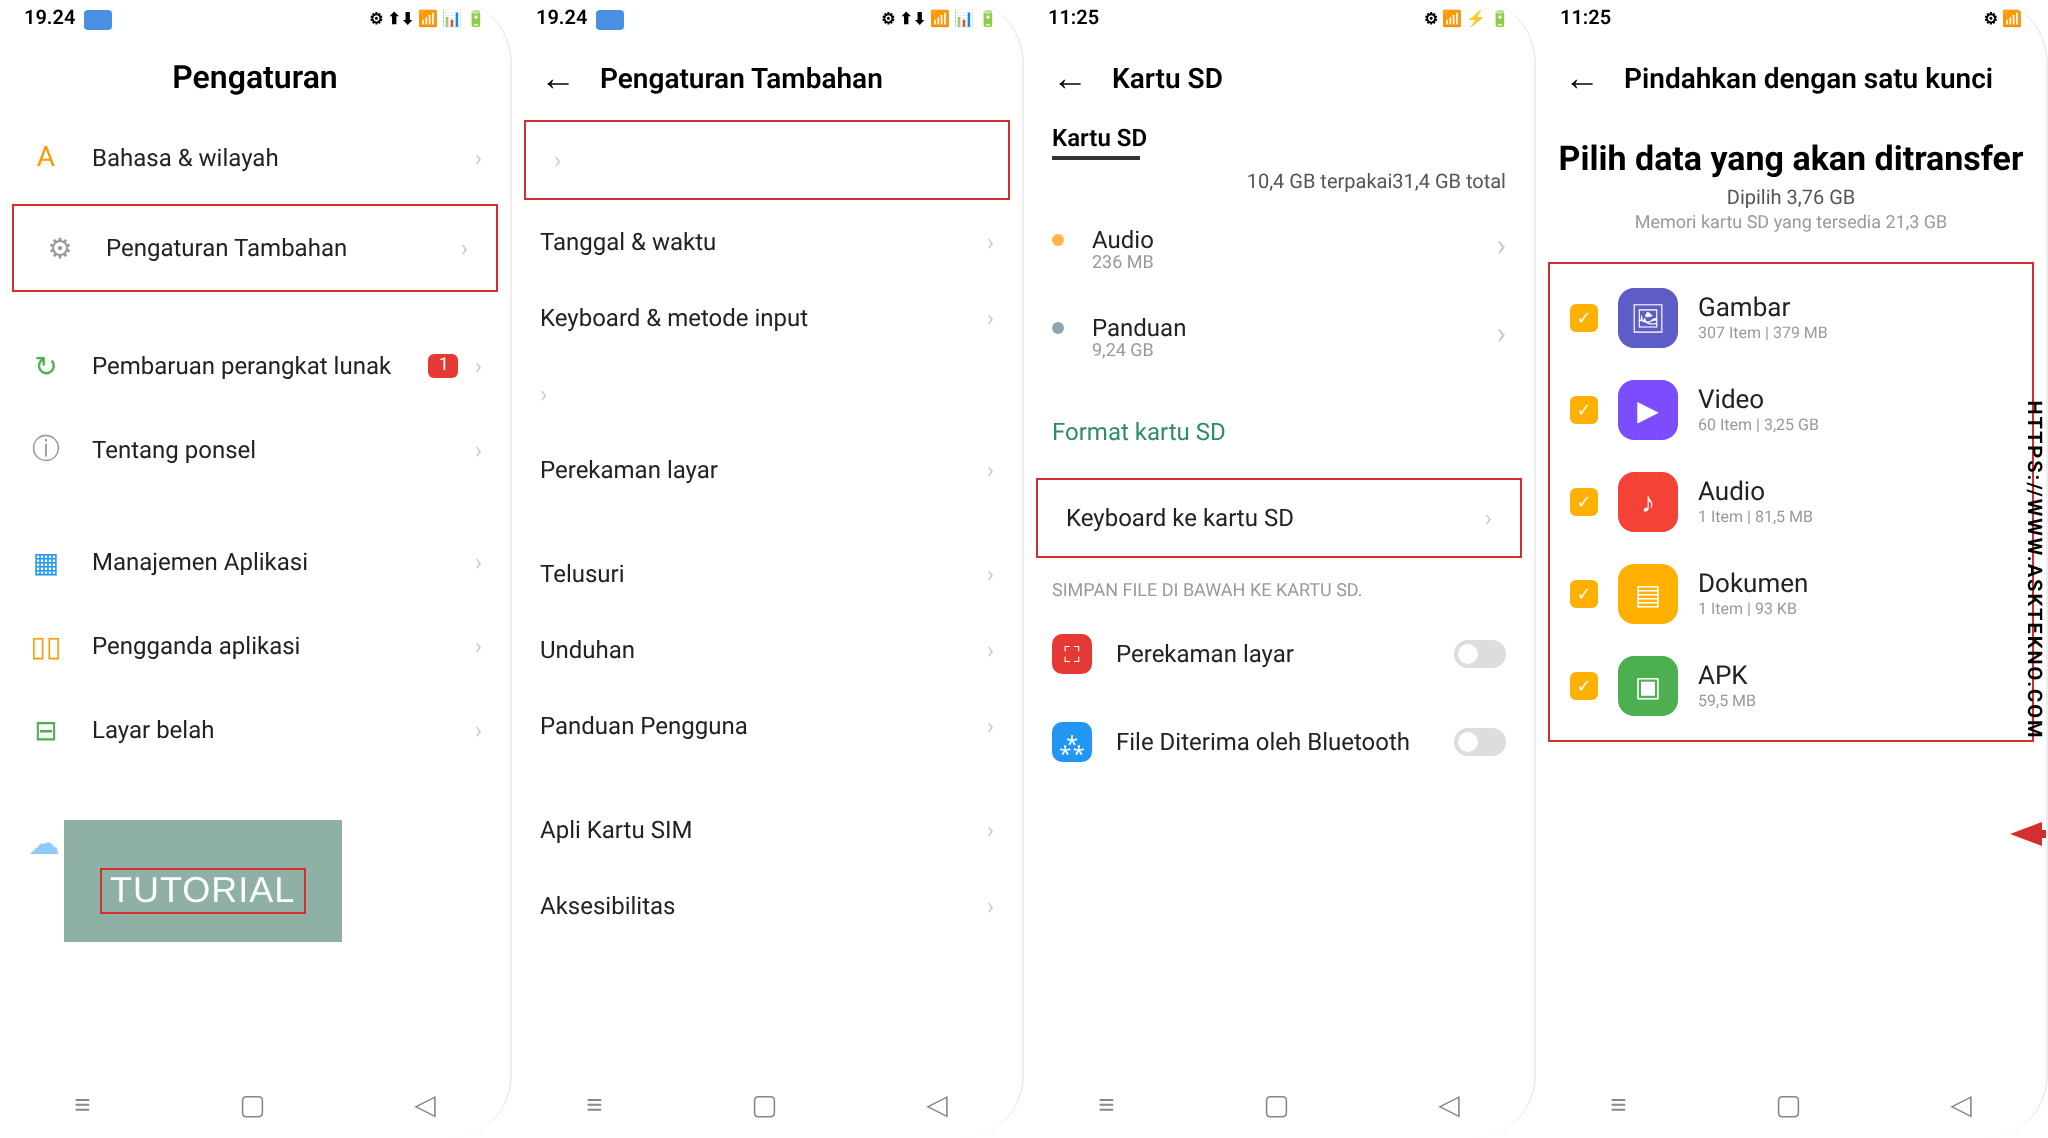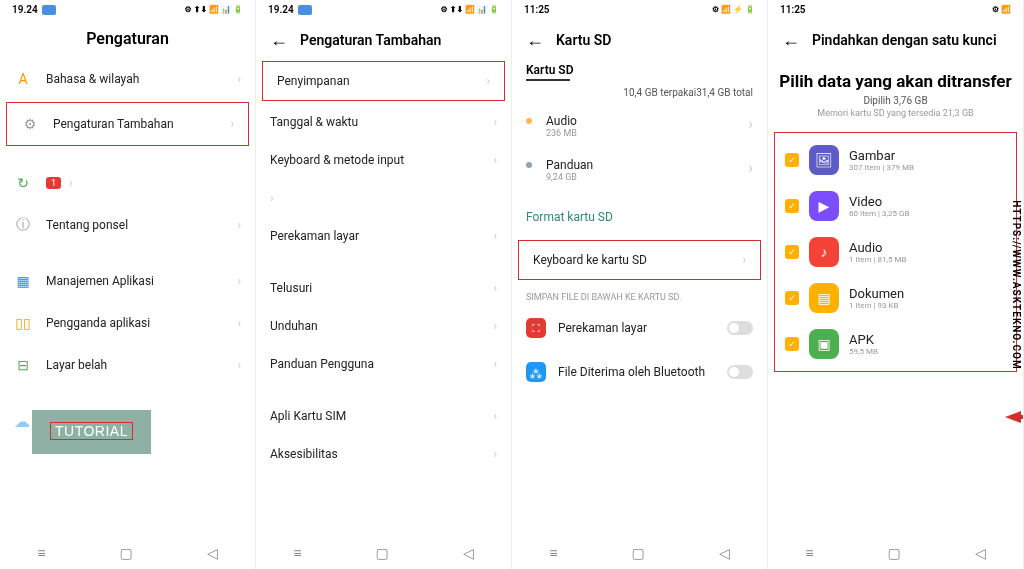--- a/index.html
+++ b/index.html
@@ -1,17 +1,17 @@
 <!DOCTYPE html>
 <html><head>
 <meta charset="utf-8">
 <style>
 * { margin: 0; padding: 0; box-sizing: border-box; font-family: -apple-system, BlinkMacSystemFont, "Segoe UI", Roboto, sans-serif; }
 body { width: 1024px; height: 569px; background: #fff; display: flex; position: relative; overflow: hidden; }
-.panel { flex: 1; background: #fff; position: relative; border-right: 1px solid #eee; overflow: hidden; }
+.panel { flex: 1; background: #fff; position: relative; border-right: 1px solid #eee; overflow: hidden; border-radius: 31px; }
 .panel:last-of-type { border-right: none; }
 .status-bar { display: flex; justify-content: space-between; align-items: center; padding: 4px 12px; font-size: 10px; font-weight: 600; }
 .status-left { display: flex; align-items: center; gap: 4px; }
 .status-right { display: flex; align-items: center; gap: 2px; font-size: 8px; }
 .cloud-icon { width: 14px; height: 10px; background: #4a90e2; border-radius: 2px; display: inline-block; }
 .header { display: flex; align-items: center; padding: 10px 14px 8px; }
 .back-arrow { font-size: 18px; margin-right: 12px; }
 .header-title { font-size: 14px; font-weight: 600; }
 .settings-title { font-size: 16px; font-weight: 600; text-align: center; padding: 10px 0; }
 .list-item { display: flex; align-items: center; padding: 12px 14px; cursor: pointer; }
@@ -37,21 +37,21 @@
 .transfer-list { border: 1px solid #d32f2f; margin: 4px 6px; padding: 4px 0; }
 .transfer-item { display: flex; align-items: center; padding: 8px 10px; }
 .check { width: 14px; height: 14px; background: #ffb000; border-radius: 3px; margin-right: 10px; display: flex; align-items: center; justify-content: center; color: #fff; font-size: 9px; }
 .app-icon { width: 30px; height: 30px; border-radius: 8px; margin-right: 10px; display: flex; align-items: center; justify-content: center; color: #fff; font-size: 14px; }
 .transfer-item .text .t { font-size: 13px; color: #222; }
 .transfer-item .text .s { font-size: 8px; color: #999; }
 .start-btn { background: #ffb000; color: #fff; text-align: center; padding: 10px; margin: 8px 10px; border-radius: 20px; font-size: 12px; border: 1px solid #d32f2f; }
 .nav-bar { position: absolute; bottom: 0; left: 0; right: 0; display: flex; justify-content: space-around; padding: 8px 0; color: #888; font-size: 14px; }
 .overlay { position: absolute; left: 32px; top: 410px; background: #8fb0a5; padding: 10px 18px 14px; }
 .overlay-title { font-family: Impact, "Arial Black", sans-serif; font-size: 24px; color: #fff; letter-spacing: 0.5px; font-weight: 400; }
-.overlay-sub { font-family: Impact, "Arial Black", sans-serif; font-size: 14px; color: #fff; letter-spacing: 0.5px; font-weight: 400; margin-top: 2px; border: 1.5px solid #d32f2f; padding: 0 4px; display: inline-block; }
+.overlay-sub { font-family: Impact, "Arial Black", sans-serif; font-size: 18px; color: #fff; letter-spacing: 0.5px; font-weight: 400; margin-top: 14px; border: 1.5px solid #d32f2f; padding: 0 4px; display: inline-block; }
 .watermark { position: absolute; right: 0; top: 50%; transform: translateY(-50%) rotate(0deg); writing-mode: vertical-rl; font-size: 10px; font-weight: 700; letter-spacing: 1px; padding: 4px 2px; }
 .red-arrow { display:inline-block; width:0; height:0; border-top:6px solid transparent; border-bottom:6px solid transparent; border-right:16px solid #d32f2f; position:relative; }
 .red-arrow::after { content:''; position:absolute; left:14px; top:-2px; width:10px; height:4px; background:#d32f2f; }
 .sq-icon { width:20px; height:20px; border-radius:5px; display:flex; align-items:center; justify-content:center; color:#fff; font-size:11px; margin-right:12px; }
 </style>
 </head>
 <body>
 
 <div class="panel">
   <div class="status-bar">
@@ -73,20 +73,21 @@
         <div class="list-item">
           <span class="icon" style="color:#999">⚙</span>
     <span class="label">Pengaturan Tambahan</span>
 
     <span class="chevron">›</span>
         </div>
       </div>
       <div style="height: 14px;"></div>
       <div class="list-item">
         <span class="icon" style="color:#4caf50">↻</span>
+    <span class="label">Pembaruan perangkat lunak</span>
     <span class="badge">1</span>
     <span class="chevron">›</span>
       </div>
       <div class="list-item">
         <span class="icon" style="color:#999">ⓘ</span>
     <span class="label">Tentang ponsel</span>
 
     <span class="chevron">›</span>
       </div>
       <div style="height: 14px;"></div>
@@ -126,21 +127,20 @@
       </div>
     <div class="status-right">⚙ ⬆⬇ 📶 📊 🔋</div>
   </div>
   <div class="header">
     <span class="back-arrow">←</span>
     <span class="header-title">Pengaturan Tambahan</span>
   </div>
   <div id="p2-list">
       <div class="highlight-box">
         <div class="list-item">
-          <span class="label">Penyimpanan</span>
     <span class="chevron">›</span>
         </div>
       </div>
       <div class="list-item">
         <span class="label">Tanggal &amp; waktu</span>
     <span class="chevron">›</span>
       </div>
       <div class="list-item">
         <span class="label">Keyboard &amp; metode input</span>
     <span class="chevron">›</span>

